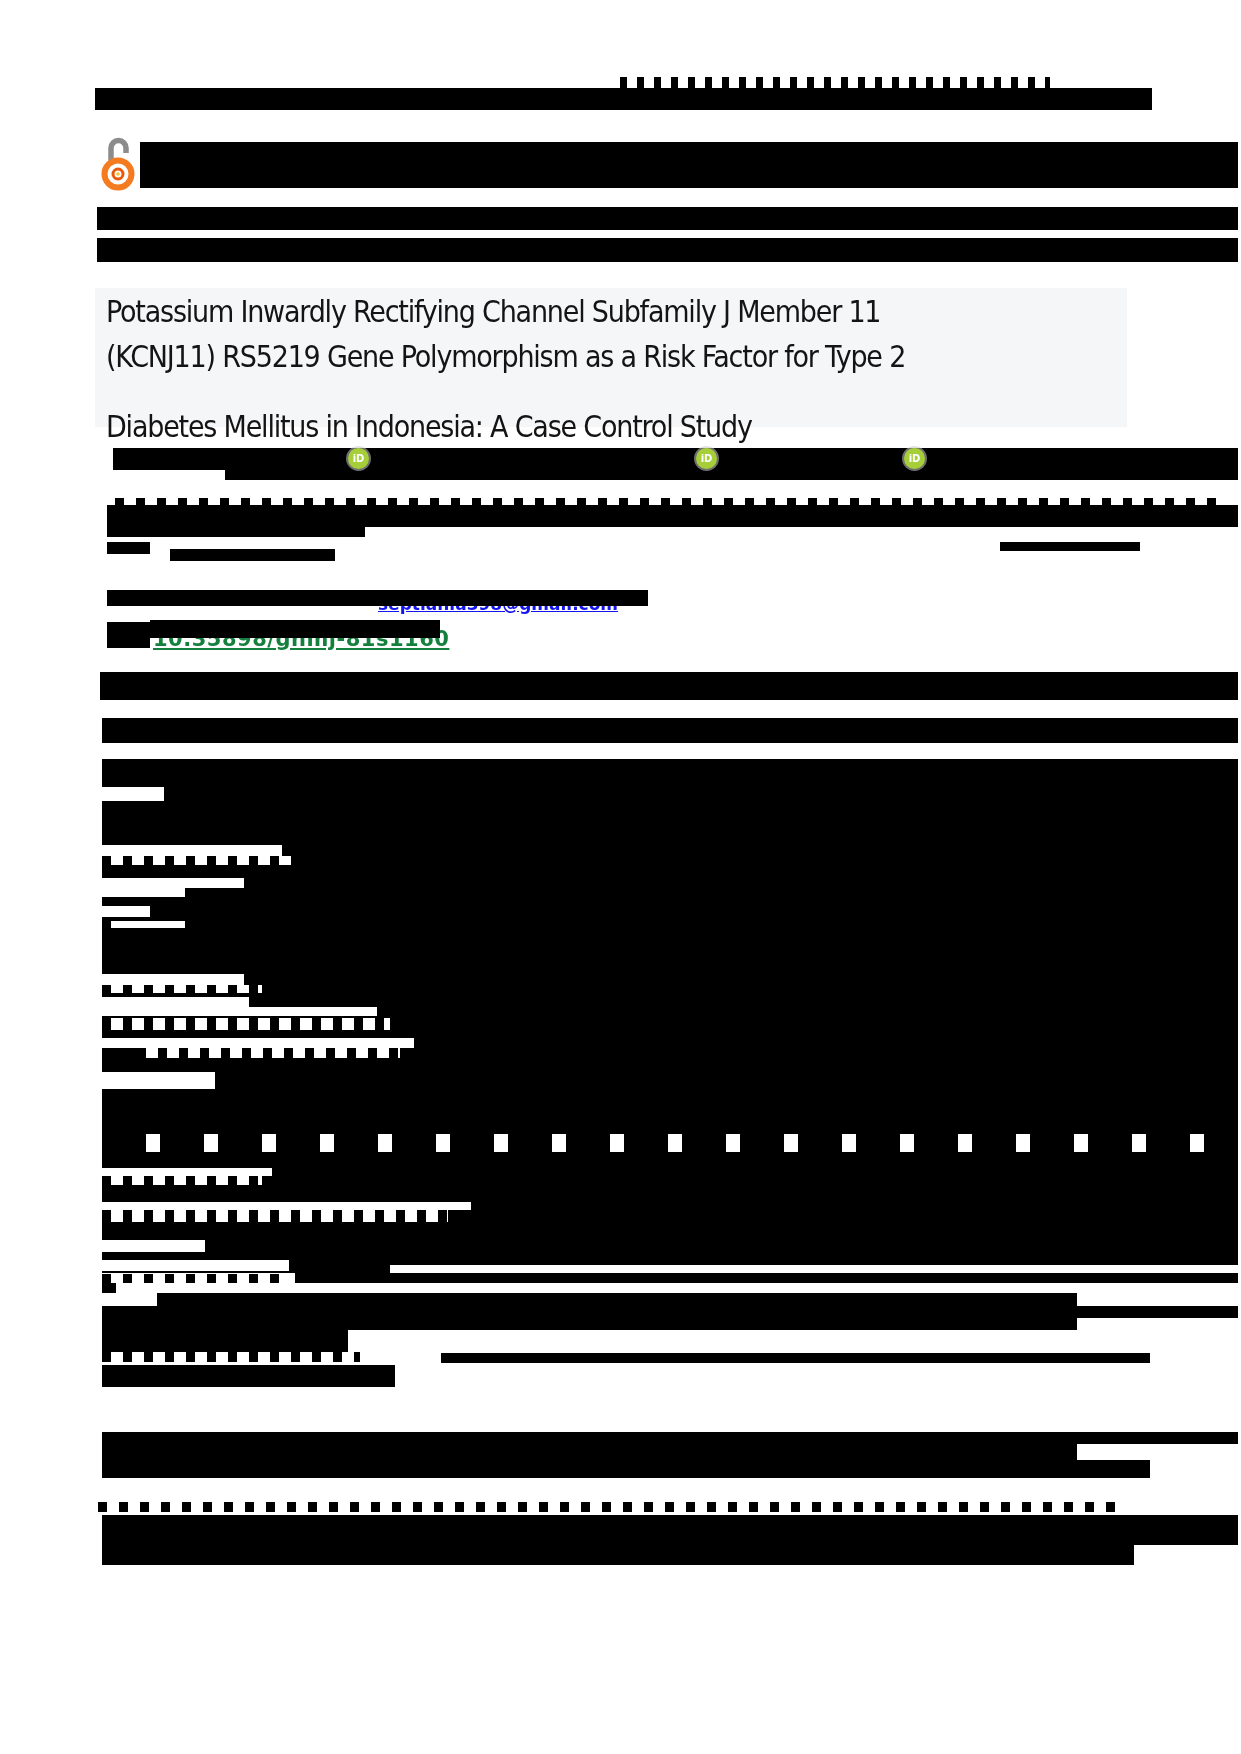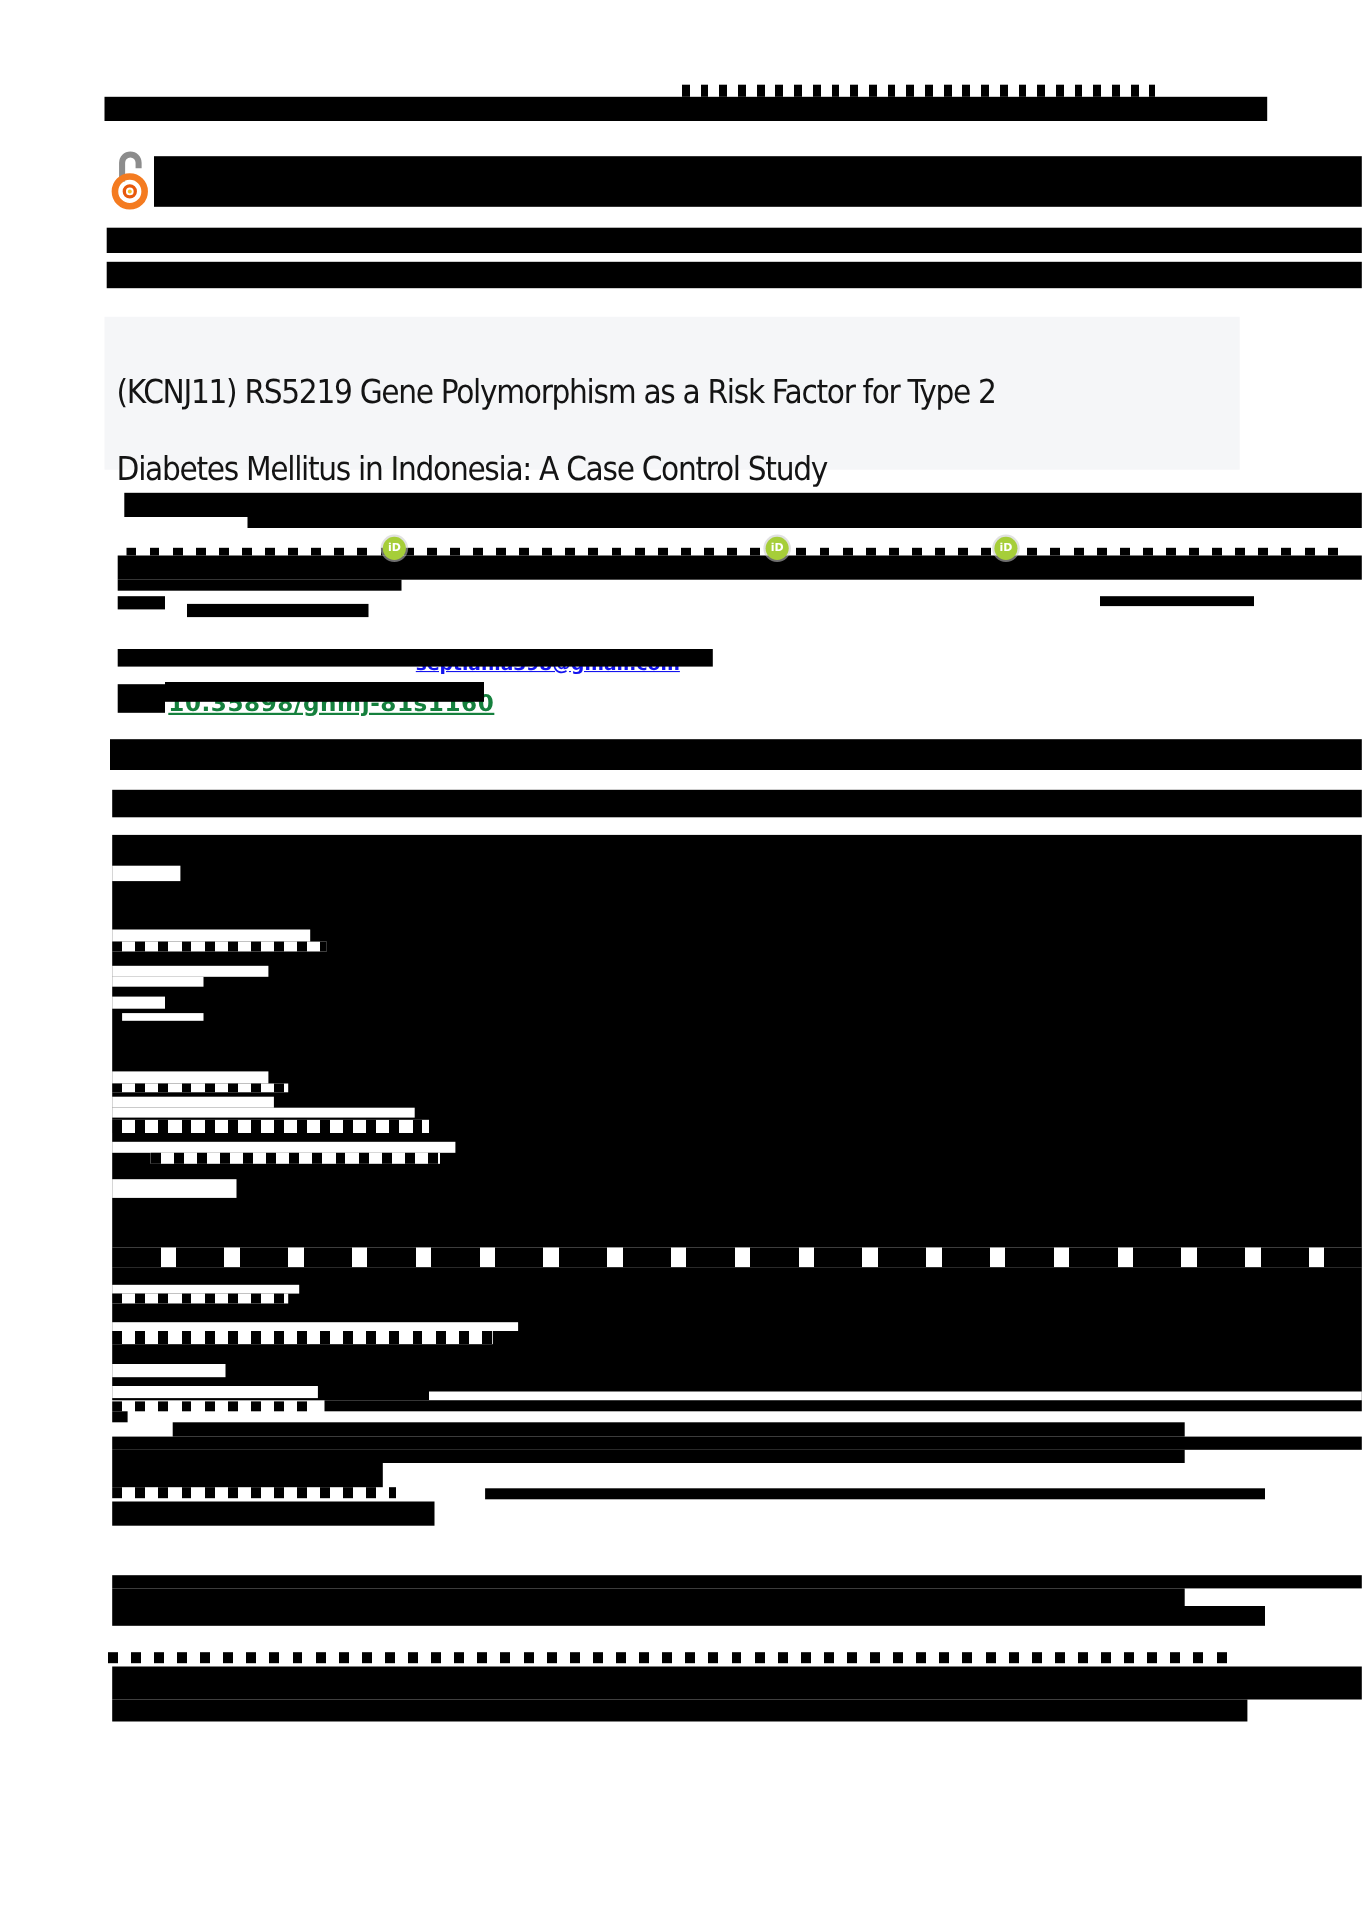--- a/index.html
+++ b/index.html
@@ -48,29 +48,29 @@
   .k-band{background-color:#ffffff;
     background-image:repeating-linear-gradient(90deg,#000 0 44px,transparent 44px 58px);}
   .k-frag{background:repeating-linear-gradient(90deg,#000 0 7px,transparent 7px 17px);}
   
   .orcid{
     position:absolute;width:21px;height:21px;border-radius:50%;
     background:#a6ce39;color:#ffffff;
     font-size:10px;font-weight:bold;line-height:21px;text-align:center;
     box-shadow:0 0 0 2px rgba(200,200,200,.55);
     font-family:"DejaVu Sans","Liberation Sans",sans-serif;
-    margin-top:40px;
   }
 </style>
 </head>
 <body>
 
 <div class="page">
 
   <div class="title-block">
+    <div class="title-line tl1">Potassium Inwardly Rectifying Channel Subfamily J Member 11</div>
     <div class="title-line tl2">(KCNJ11) RS5219 Gene Polymorphism as a Risk Factor for Type 2</div>
     <div class="title-line tl3">Diabetes Mellitus in Indonesia: A Case Control Study</div>
   </div>
 
   <div class="oa-logo">
     <svg width="38" height="58" viewBox="0 0 38 58" xmlns="http://www.w3.org/2000/svg">
       <path d="M12 31 v-17 a7.5 7.5 0 0 1 15 0 v5" fill="none" stroke="#8c8c8c" stroke-width="5.5"></path>
       <circle cx="19" cy="40" r="13.5" fill="none" stroke="#f47b20" stroke-width="6"></circle>
       <circle cx="19" cy="40" r="5" fill="none" stroke="#e8590c" stroke-width="3"></circle>
       <circle cx="19" cy="40" r="1.8" fill="#f4c22b"></circle>

